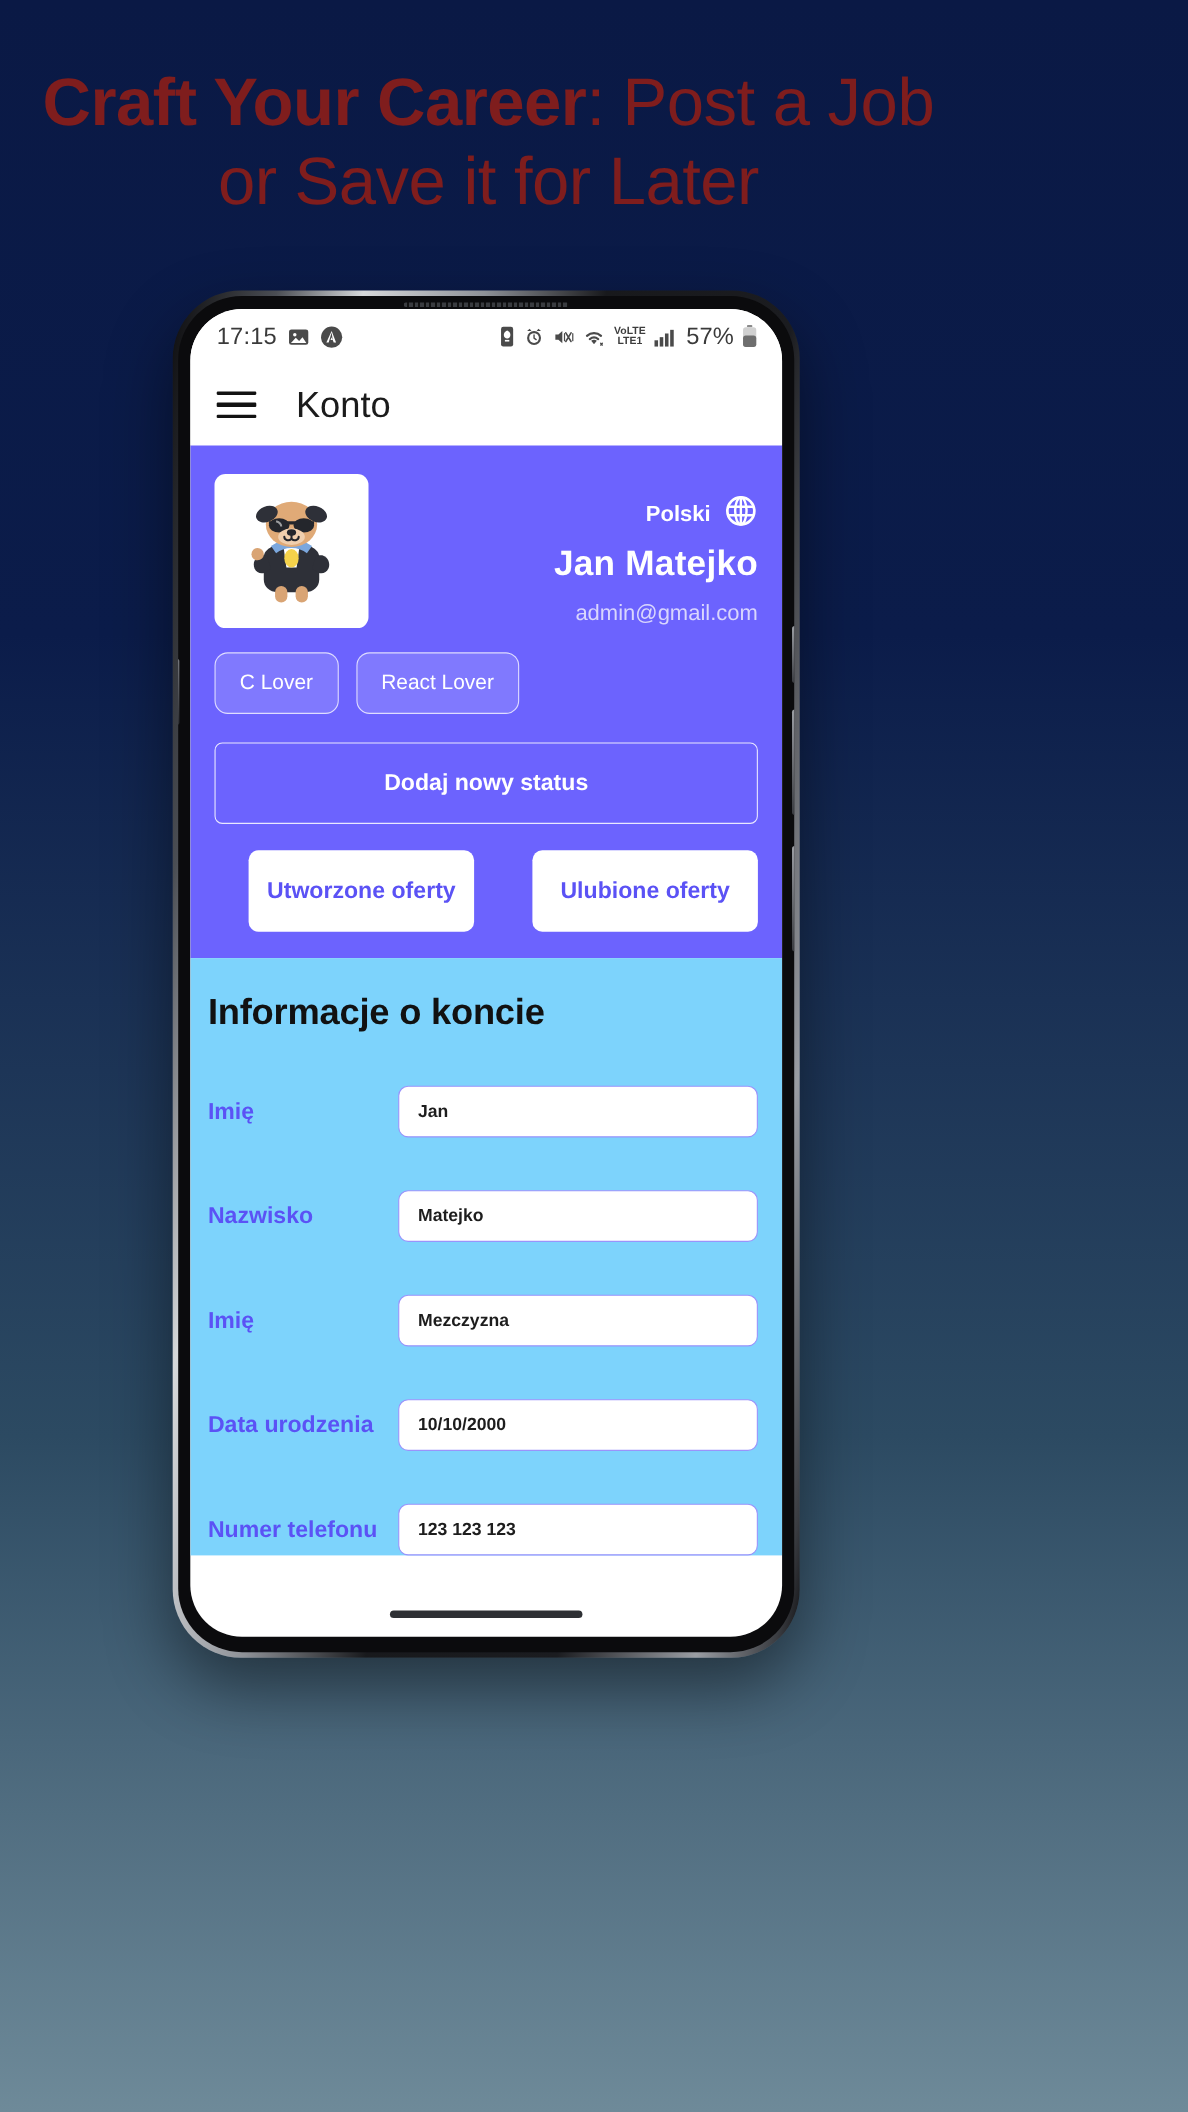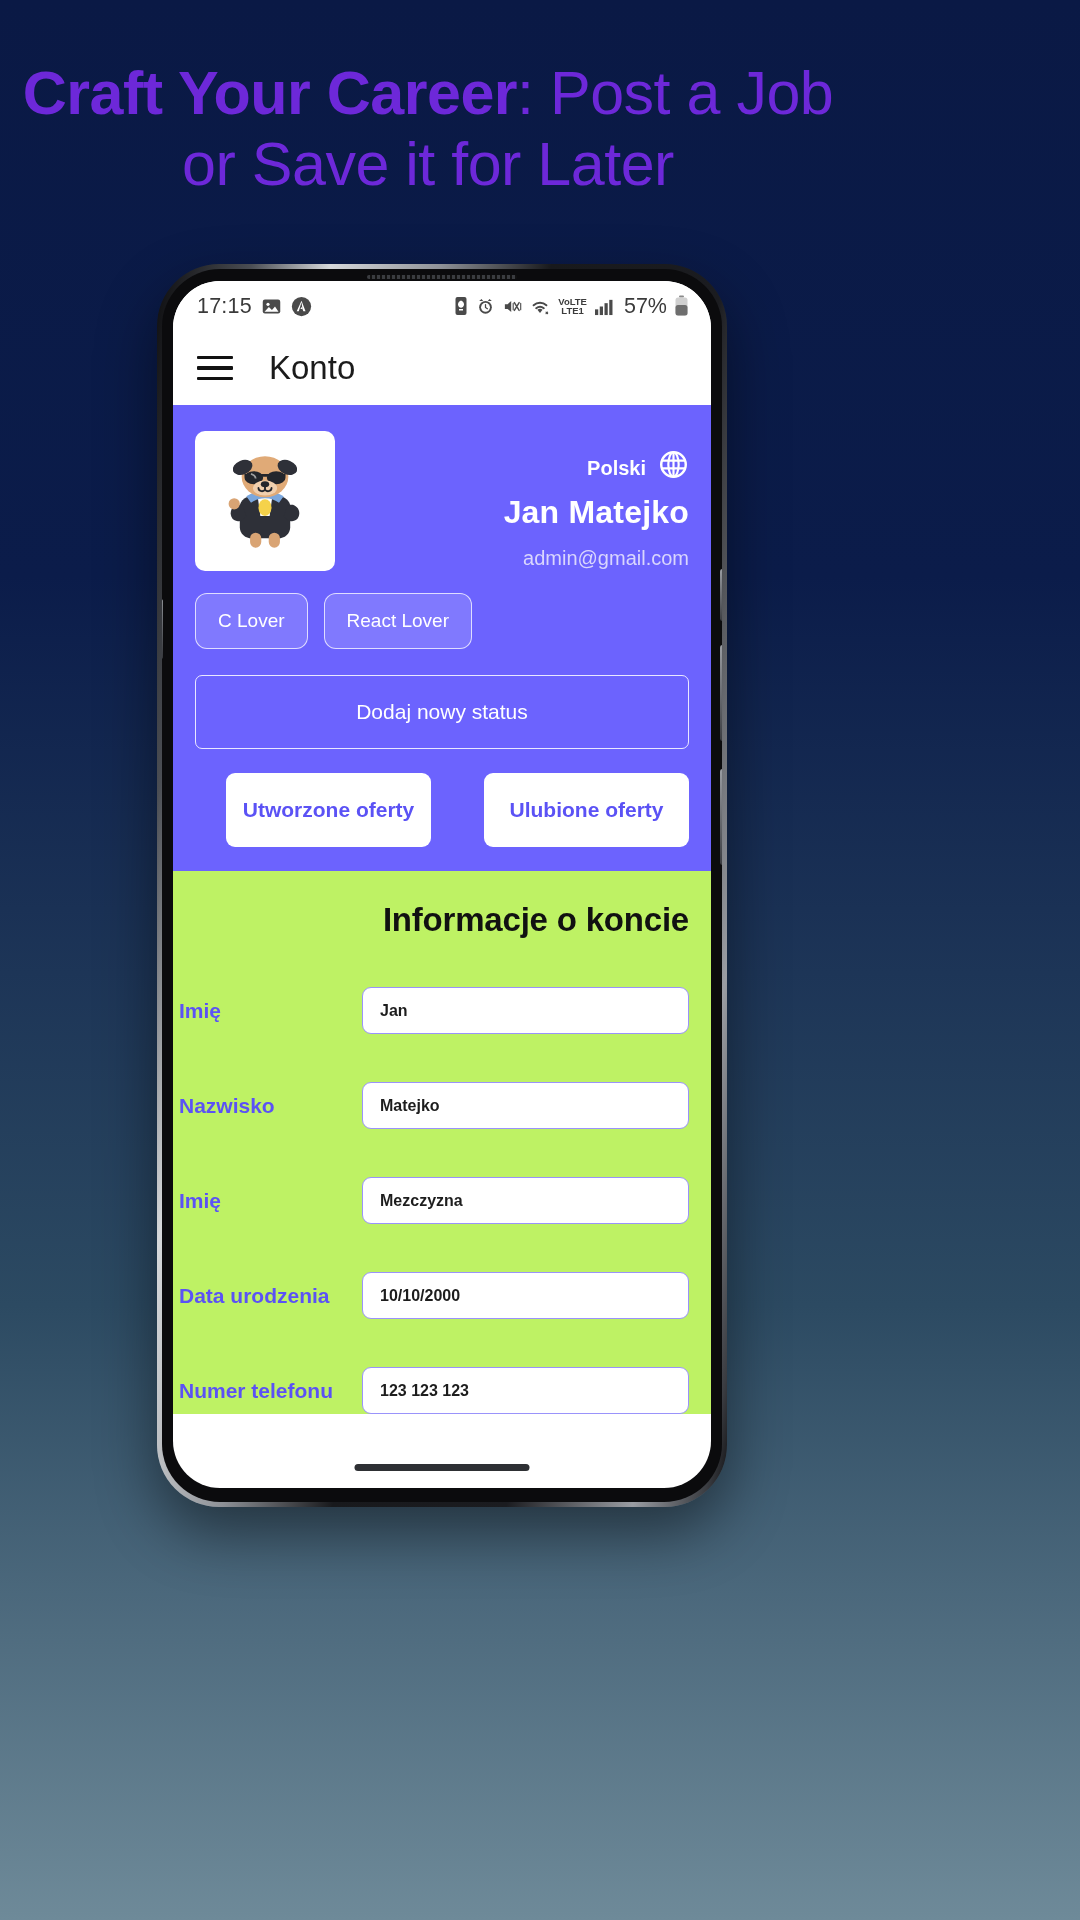--- a/index.html
+++ b/index.html
@@ -7,23 +7,23 @@
   body {
     font-family: "Liberation Sans", sans-serif;
     background: linear-gradient(180deg, #0a1945 0%, #0b1c4a 30%, #2c4a62 68%, #6e8a99 100%);
     position: relative;
     overflow: hidden;
   }
 
   
   .headline {
     position: absolute;
-    top: 58px; left: 0; width: 856px;
+    top: 58px; left: 16px; width: 856px;
     text-align: center;
-    color: #6d28d9;
+    color: #7f1d1d;
     font-size: 61px;
     line-height: 1.17;
     letter-spacing: -0.5px;
     font-weight: 400;
   }
   .headline .bold { font-weight: 700; }
 
   
   .phone {
     position: absolute;
@@ -153,35 +153,35 @@
     color:#fff; font-size:19px;
     padding:16px 22px;
     cursor:pointer;
   }
   .status-btn {
     margin-top:26px;
     border:1.5px solid rgba(255,255,255,0.85);
     border-radius:7px;
     height:74px;
     display:flex; align-items:center; justify-content:center;
-    color:#fff; font-weight:400; font-size:21px;
+    color:#fff; font-weight:700; font-size:21px;
     cursor:pointer;
   }
   .offer-row { display:flex; gap:22px; margin-top:24px; }
   .offer-btn {
     flex:1; height:74px;
     background:#fff; border-radius:9px;
     display:flex; align-items:center; justify-content:center;
     color:#5b52f5; font-weight:700; font-size:21px;
     cursor:pointer;
     margin-left:31px;
   }
 
   
-  .account { background:#bef264; padding: 30px 22px 0 6px; text-align: right; }
+  .account { background:#7dd3fc; padding: 30px 22px 0 16px; }
   .account-title { font-size:33px; font-weight:700; color:#111; letter-spacing:-0.2px;}
   .field {
     display:flex; align-items:center; justify-content:space-between;
     margin-top: 48px;
   }
   .field-label { color:#5b52f5; font-weight:700; font-size:21px; }
   .field-input {
     width: 327px; height: 47px;
     border:1.8px solid #9a93fb;
     border-radius:9px;

